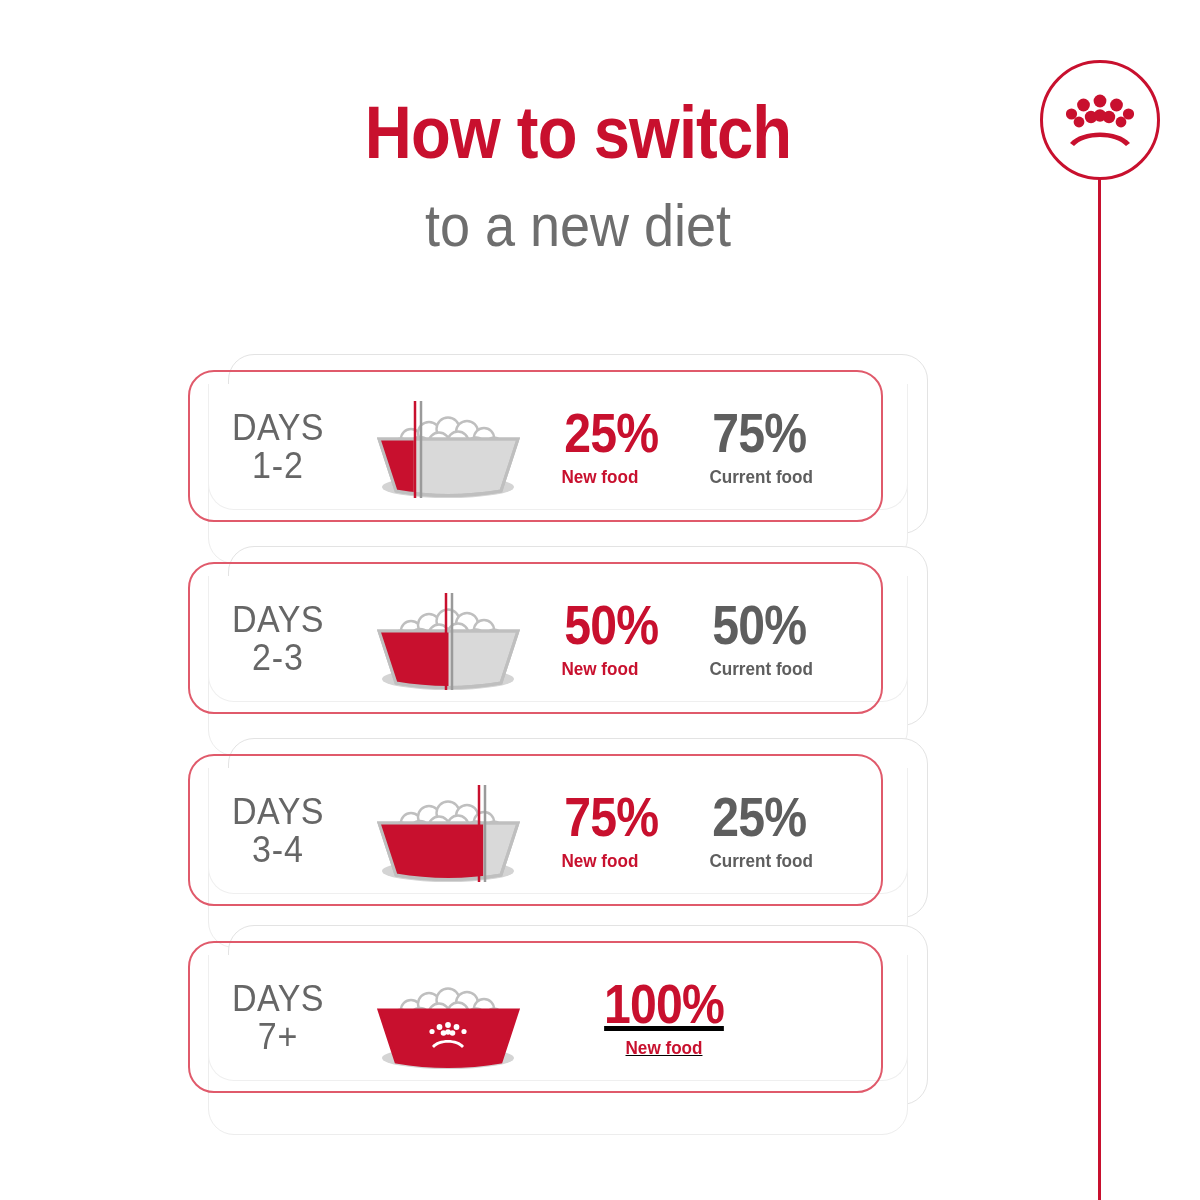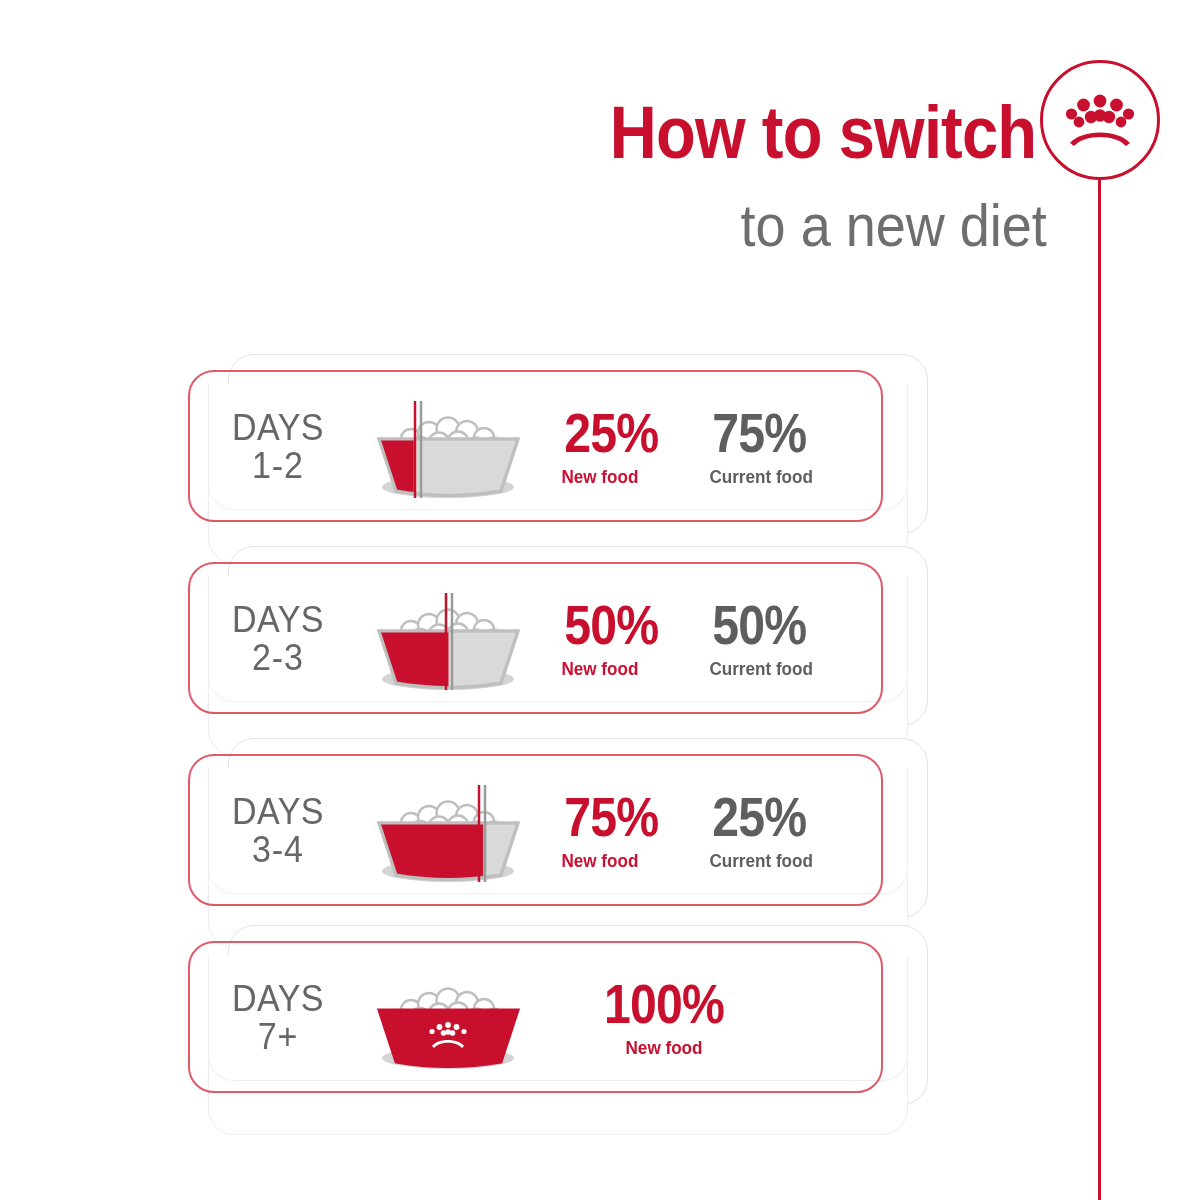--- a/index.html
+++ b/index.html
@@ -18,21 +18,21 @@
     border:3px solid #C8102E; border-radius:50%;
     background:#ffffff;
   }
   .logo-crown { position:absolute; left:26px; top:33px; width:68px; height:54px; }
   .logo-stem {
     position:absolute; left:58px; top:118px;
     width:3px; height:1032px; background:#C8102E;
   }
 
   
-  .title-block { position:absolute; left:0; top:96px; width:1100px; text-align:right;padding-left:36px; }
+  .title-block { position:absolute; left:10px; top:96px; width:1100px; text-align:center;padding-left:36px; }
   .title-main {
     font-family:"Liberation Sans Narrow","Liberation Sans", sans-serif;
     font-size:74px; font-weight:bold; color:#C8102E;
     letter-spacing:-1px; line-height:1.0;
     transform:scaleX(0.88); transform-origin:center;
   }
   .title-sub {
     font-family:"Liberation Sans Narrow","Liberation Sans", sans-serif;
     font-size:60px; font-weight:normal; color:#6E6E6E;
     line-height:1.0; margin-top:26px;
@@ -90,21 +90,21 @@
     font-weight:normal; line-height:1.02;
     transform:scaleX(0.92); transform-origin:center;
   }
   .days-word { font-size:37px; letter-spacing:0.5px; }
   .days-num  { font-size:37px; letter-spacing:1px; }
 
   .bowl-cell { width:200px; flex:0 0 200px; display:flex; justify-content:center; align-items:center; }
 
   .stats { flex:1; display:flex; align-items:center; padding-left:6px; }
   .stat { width:148px; }
-  .stat.wide { width:220px; text-align:center; }
+  .stat.wide { width:220px; text-align:center;text-decoration:underline; }
   .stat-num {
     font-family:"Liberation Sans Narrow","Liberation Sans", sans-serif;
     font-size:56px; font-weight:bold; line-height:0.96;
     letter-spacing:-1px;
     transform:scaleX(0.86); transform-origin:center;
   }
   .stat-label {
     font-family:"Liberation Sans Narrow","Liberation Sans", sans-serif;
     font-size:19px; font-weight:bold; margin-top:6px;
     transform:scaleX(0.9); transform-origin:center;

